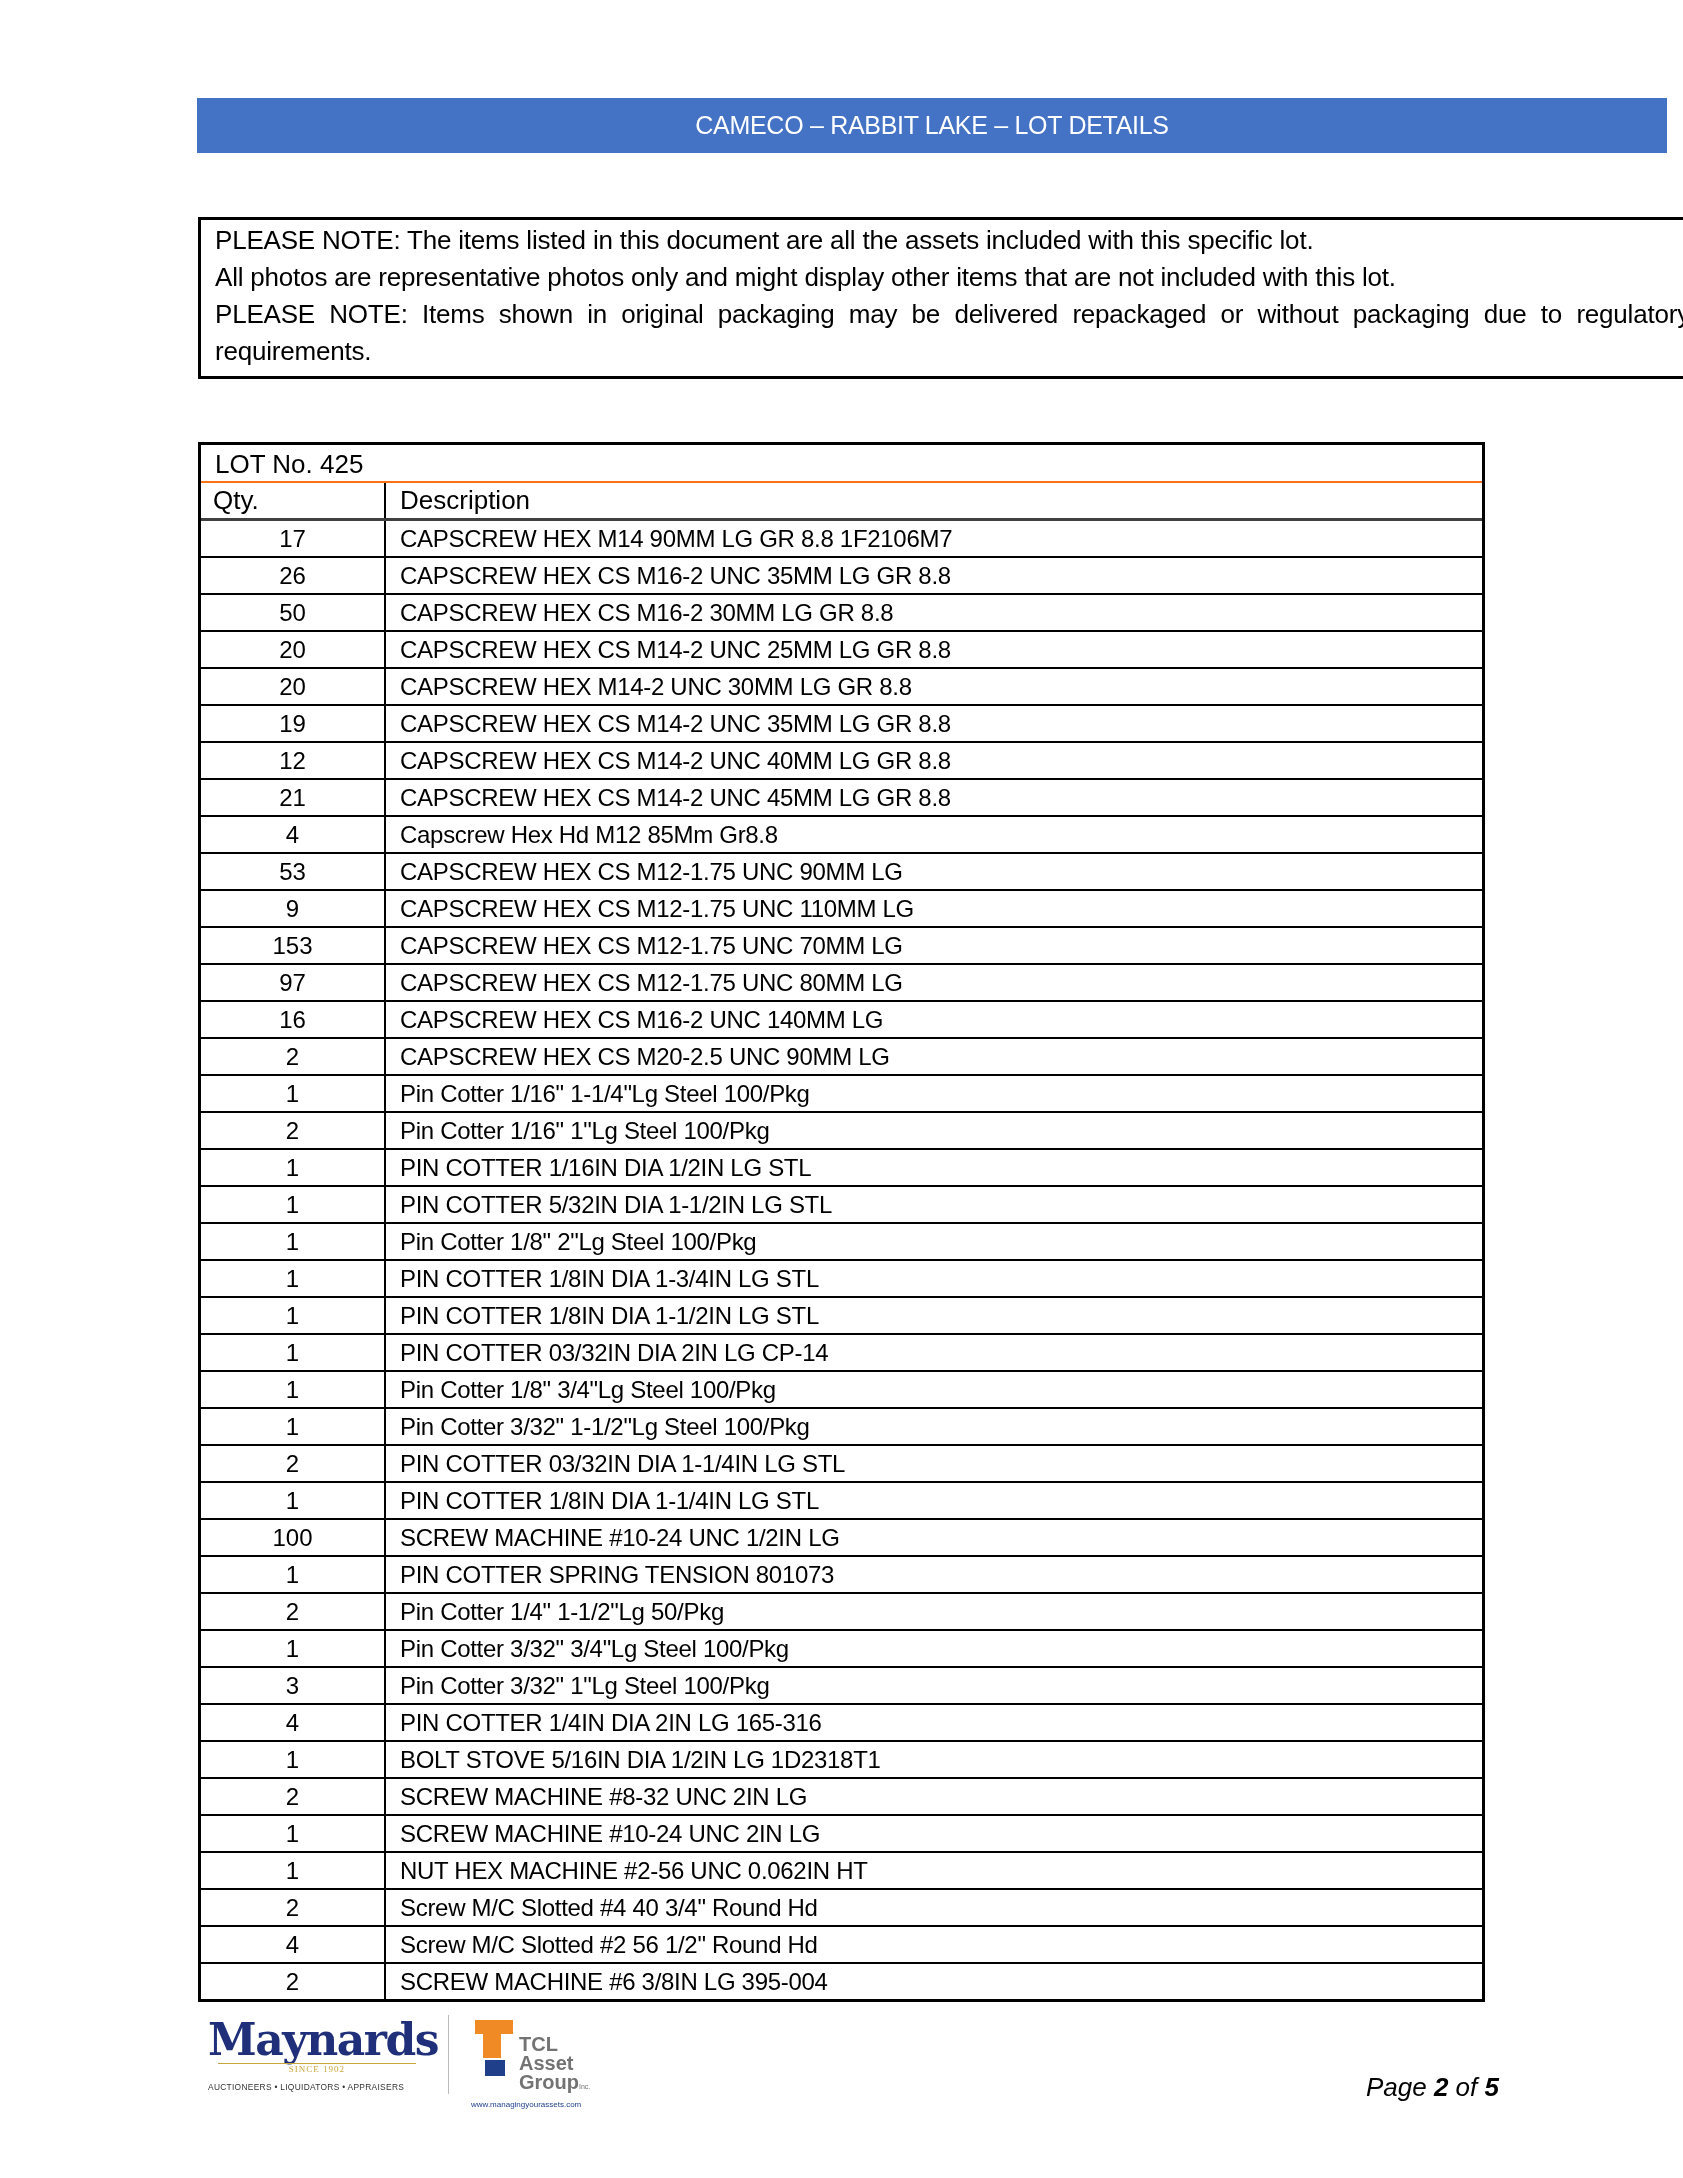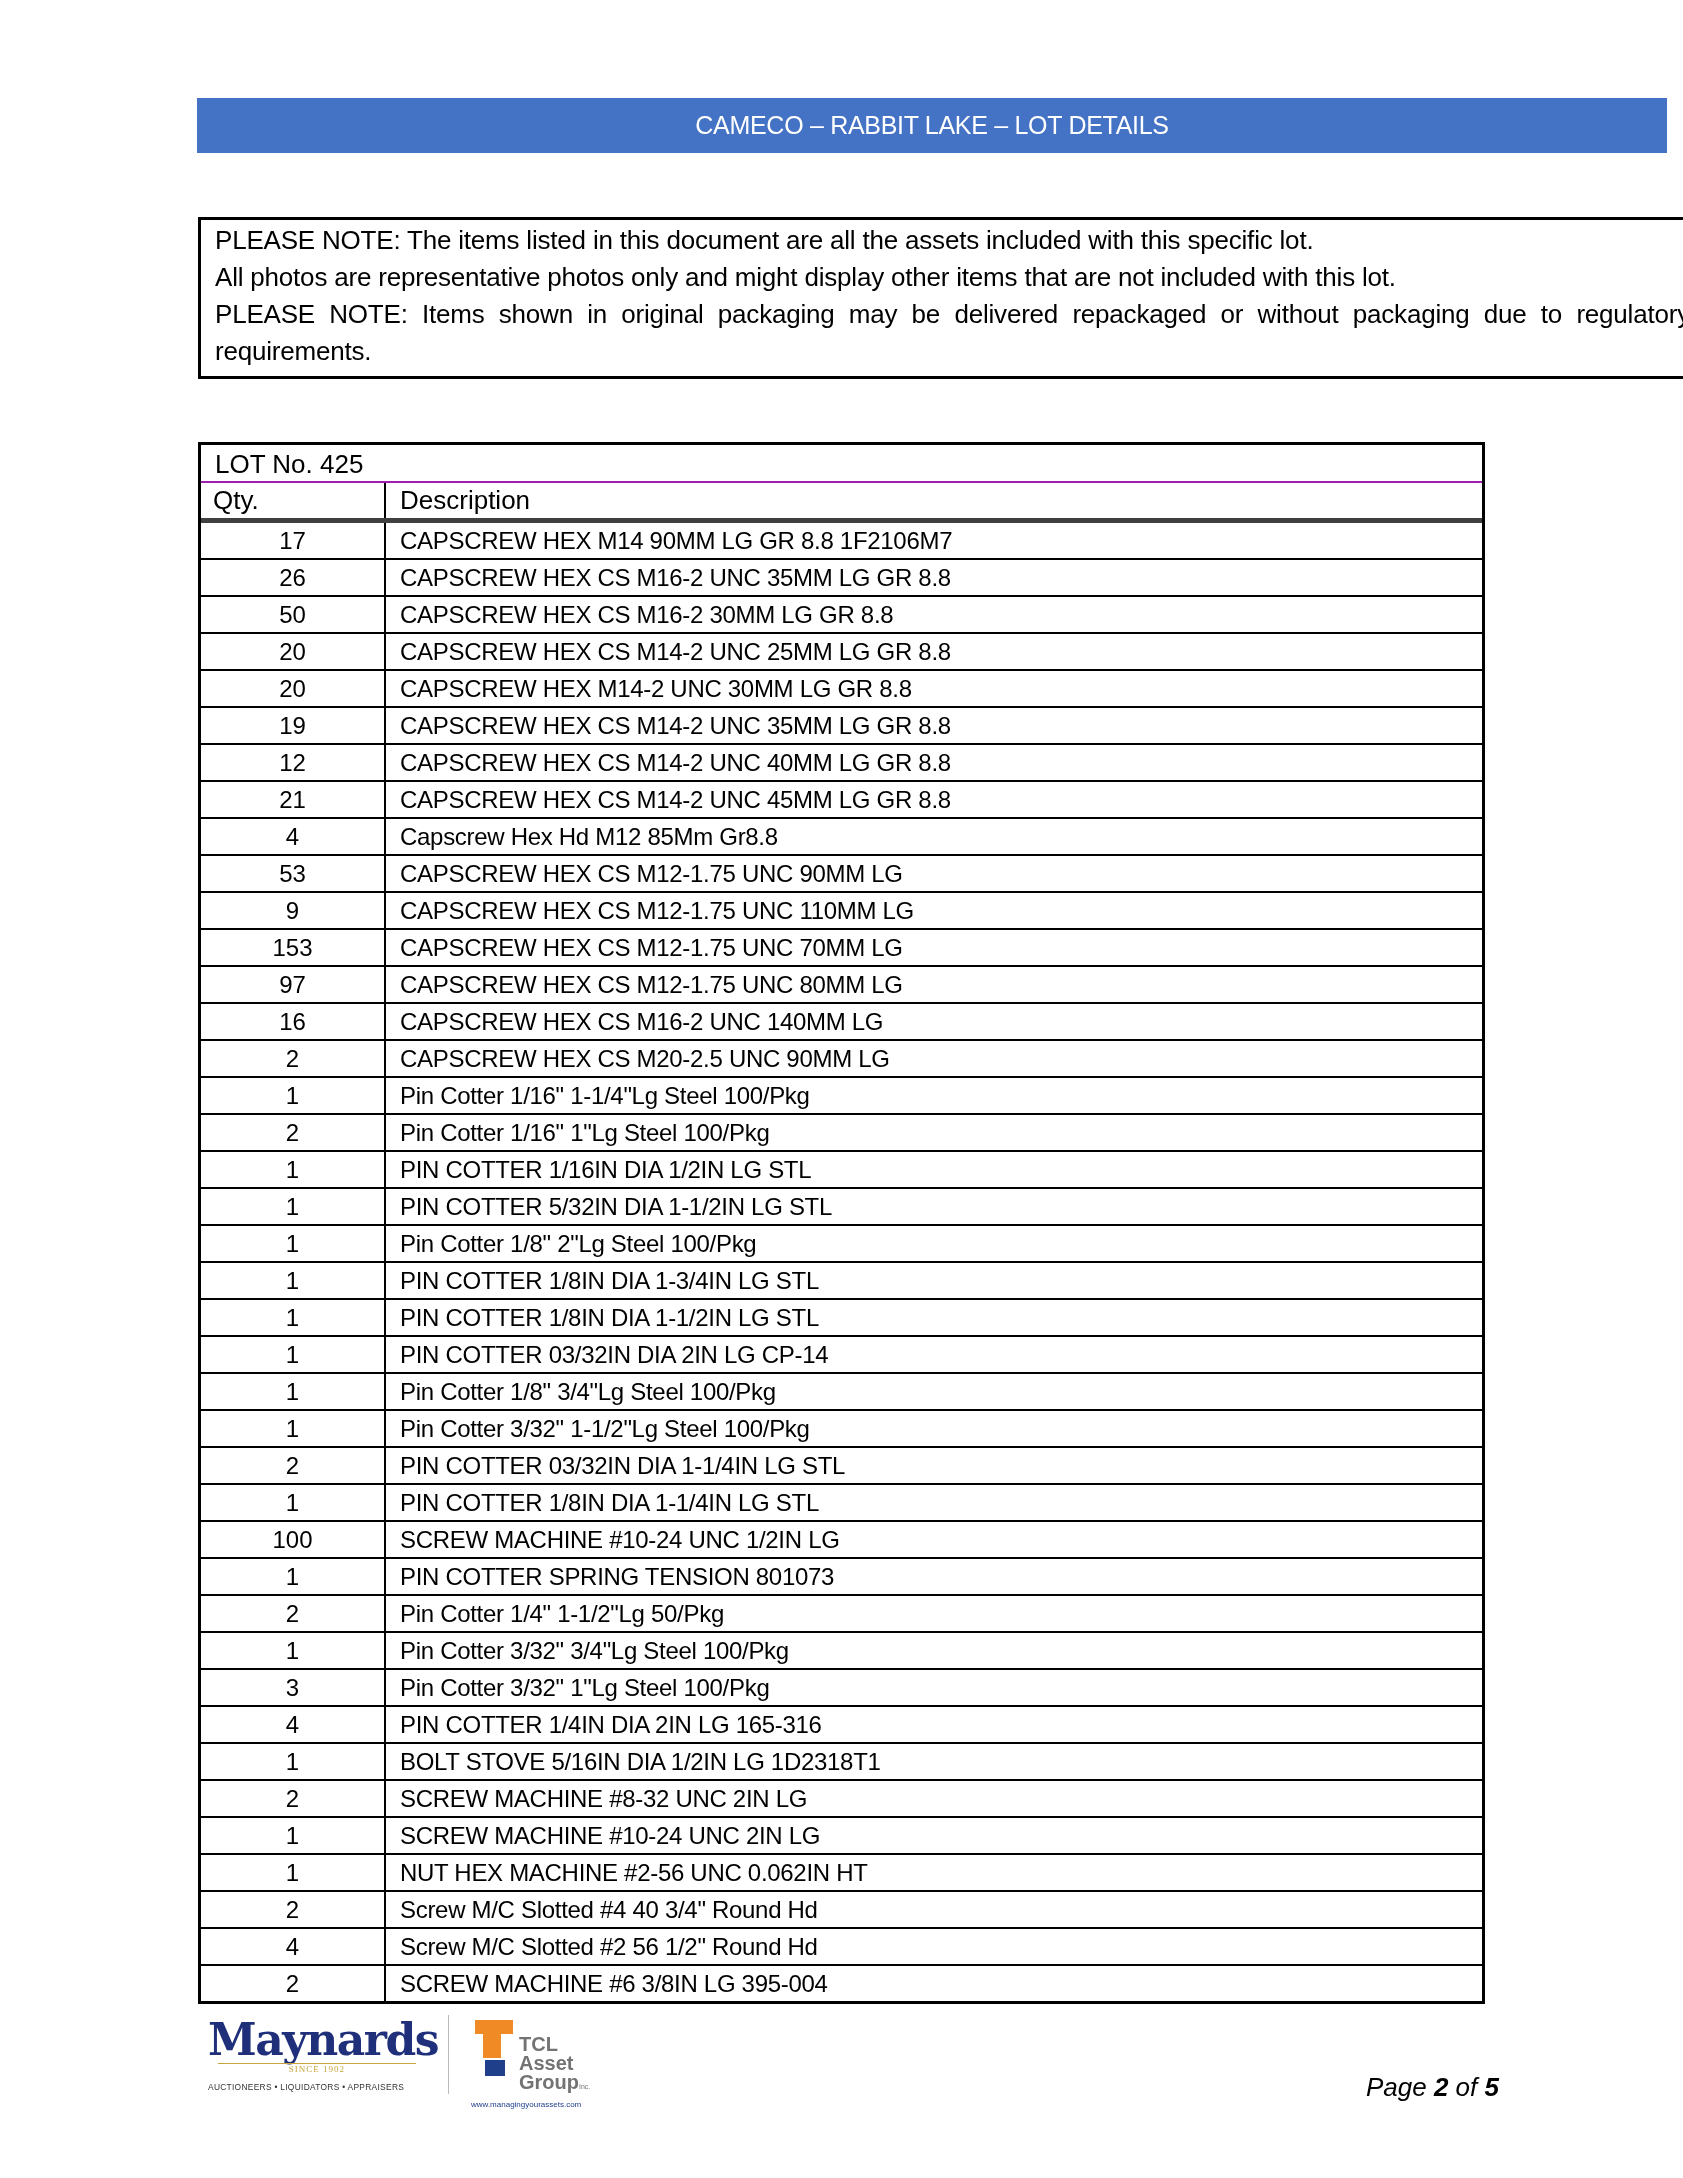--- a/index.html
+++ b/index.html
@@ -21,36 +21,36 @@
       font-size: 26px; line-height: 37px; text-align: justify;
       letter-spacing: -0.2px;
     }
     .notice p { margin: 0; }
     .lot {
       position: absolute; left: 198px; top: 442px; width: 1287px;
       border: 3px solid #000; box-sizing: border-box;
     }
     .lot-title {
       height: 36px; line-height: 38px; padding-left: 14px; font-size: 26px;
-      border-bottom: 2px solid #a21caf;
+      border-bottom: 2px solid #f97316;
     }
     table { border-collapse: collapse; width: 100%; table-layout: fixed; }
     col.c-qty { width: 184px; }
     th, td {
       height: 35px; padding: 0; font-weight: normal; font-size: 24px;
       border-top: 2.5px solid #000;
       white-space: nowrap; overflow: hidden;
     }
     thead th { border-top: none; font-size: 26px; text-align: left; }
     th.qty-h { padding-left: 12px; }
     th.desc-h { padding-left: 14px; }
     td.qty { text-align: center; border-right: 2px solid #000; }
     th.qty-h { border-right: 2px solid #000; }
     td.desc { padding-left: 14px; letter-spacing: -0.3px; }
-    tbody tr:first-child td { border-top: 5px solid #404040; }
+    tbody tr:first-child td { border-top: 3px solid #404040; }
     .footer-logos {
       position: absolute; left: 208px; top: 2005px; height: 99px; width: 416px;
       display: flex; align-items: center; gap: 10px;
     }
     .maynards { display: flex; flex-direction: column; align-items: flex-start; width: 218px; }
     .maynards .name {
       font-family: "DejaVu Serif", "Liberation Serif", serif; font-weight: bold;
       color: #1f2f7a; font-size: 44px; letter-spacing: -1.5px; line-height: 46px;
     }
     .maynards .since {

